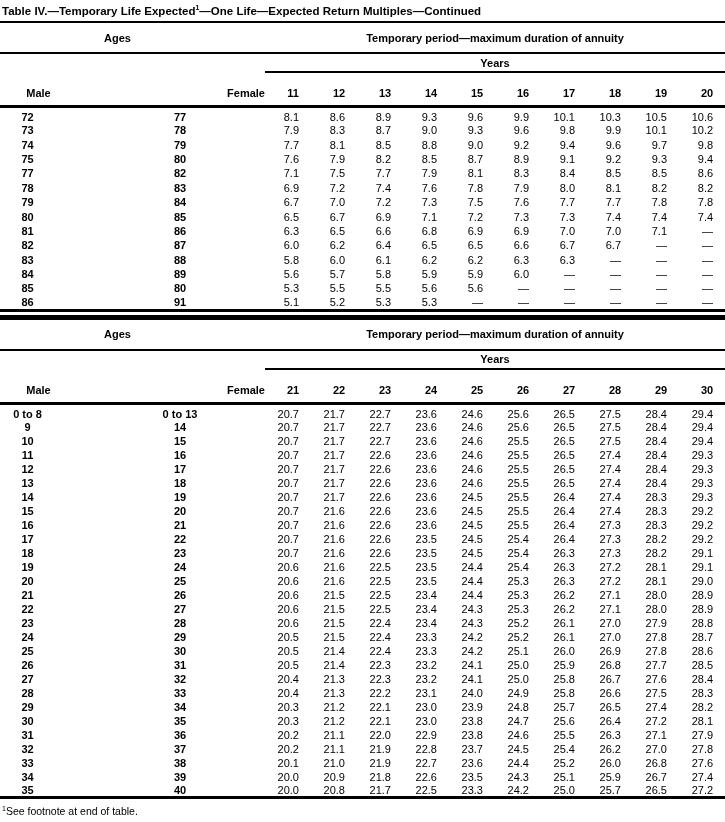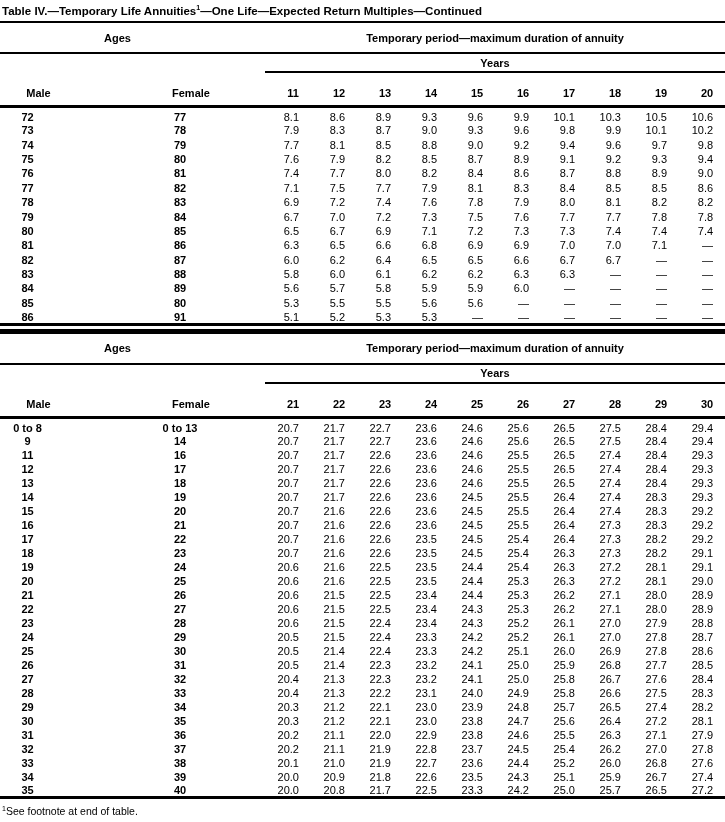--- a/index.html
+++ b/index.html
@@ -9,39 +9,39 @@
   .title sup{font-size:7px;vertical-align:super;line-height:0;}
   table{border-collapse:collapse;table-layout:fixed;width:725px;}
   table.annuity{border-top:2px solid #000;border-bottom:3px solid #000;}
   th,td{padding:0;font-size:11px;overflow:hidden;white-space:nowrap;}
   tr.ages-row th{border-bottom:2px solid #000;font-weight:bold;height:29px;vertical-align:middle;text-align:center;}
   tr.ages-row th.ages-head{padding-right:30px;}
   tr.years-row th{height:17px;vertical-align:middle;font-weight:bold;text-align:center;}
   tr.years-row th.years-cell{border-bottom:2px solid #000;}
   tr.cols-row th{height:26px;vertical-align:bottom;padding-bottom:6px;border-bottom:3px solid #000;font-weight:bold;padding-left:22px;}
   tr.cols-row th.male-head{text-align:center;padding-right:40px;}
-  tr.cols-row th.female-head{text-align:center;}
+  tr.cols-row th.female-head{text-align:right;}
   tr.cols-row th.yearcol{text-align:right;padding-right:12px;}
   tbody td{text-align:right;padding-right:12px;font-size:11px;}
   tbody td.male{text-align:center;font-weight:bold;padding:0 40px 0 0;}
   tbody td.female{text-align:center;font-weight:bold;padding:0;}
   table.t1 tbody tr{height:14.4px;}
   table.t2 tbody tr{height:14px;padding-left:25px;}
   table.t1 tbody tr:first-child td{padding-top:3px;}
   table.t2 tbody tr:first-child td{padding-top:3px;}
   .table-gap{height:3px;border-bottom:3px solid #000;margin-bottom:0;}
   .footnote{font-size:10.5px;padding:6px 0 0 2px;}
   .footnote sup{font-size:7px;vertical-align:super;line-height:0;}
 </style>
 </head>
 <body>
 
 <div class="page">
 
-  <div class="title"><span>Table IV.—Temporary Life Annuities</span><sup>1</sup><span>—One Life—Expected Return Multiples—Continued</span></div>
+  <div class="title"><span>Table IV.—Temporary Life Expected</span><sup>1</sup><span>—One Life—Expected Return Multiples—Continued</span></div>
 
   <table class="annuity t1">
     <colgroup>
       <col style="width:95px">
         <col style="width:170px">
       <col style="width:46px">
         <col style="width:46px">
         <col style="width:46px">
         <col style="width:46px">
         <col style="width:46px">
@@ -126,34 +126,20 @@
           <td class="val">8.2</td>
           <td class="val">8.5</td>
           <td class="val">8.7</td>
           <td class="val">8.9</td>
           <td class="val">9.1</td>
           <td class="val">9.2</td>
           <td class="val">9.3</td>
           <td class="val">9.4</td>
         </tr>
         <tr>
-          <td class="male">76</td>
-          <td class="female">81</td>
-          <td class="val">7.4</td>
-          <td class="val">7.7</td>
-          <td class="val">8.0</td>
-          <td class="val">8.2</td>
-          <td class="val">8.4</td>
-          <td class="val">8.6</td>
-          <td class="val">8.7</td>
-          <td class="val">8.8</td>
-          <td class="val">8.9</td>
-          <td class="val">9.0</td>
-        </tr>
-        <tr>
           <td class="male">77</td>
           <td class="female">82</td>
           <td class="val">7.1</td>
           <td class="val">7.5</td>
           <td class="val">7.7</td>
           <td class="val">7.9</td>
           <td class="val">8.1</td>
           <td class="val">8.3</td>
           <td class="val">8.4</td>
           <td class="val">8.5</td>
@@ -353,20 +339,34 @@
           <td class="val">22.7</td>
           <td class="val">23.6</td>
           <td class="val">24.6</td>
           <td class="val">25.6</td>
           <td class="val">26.5</td>
           <td class="val">27.5</td>
           <td class="val">28.4</td>
           <td class="val">29.4</td>
         </tr>
         <tr>
+          <td class="male">10</td>
+          <td class="female">15</td>
+          <td class="val">20.7</td>
+          <td class="val">21.7</td>
+          <td class="val">22.7</td>
+          <td class="val">23.6</td>
+          <td class="val">24.6</td>
+          <td class="val">25.5</td>
+          <td class="val">26.5</td>
+          <td class="val">27.5</td>
+          <td class="val">28.4</td>
+          <td class="val">29.4</td>
+        </tr>
+        <tr>
           <td class="male">11</td>
           <td class="female">16</td>
           <td class="val">20.7</td>
           <td class="val">21.7</td>
           <td class="val">22.6</td>
           <td class="val">23.6</td>
           <td class="val">24.6</td>
           <td class="val">25.5</td>
           <td class="val">26.5</td>
           <td class="val">27.4</td>

